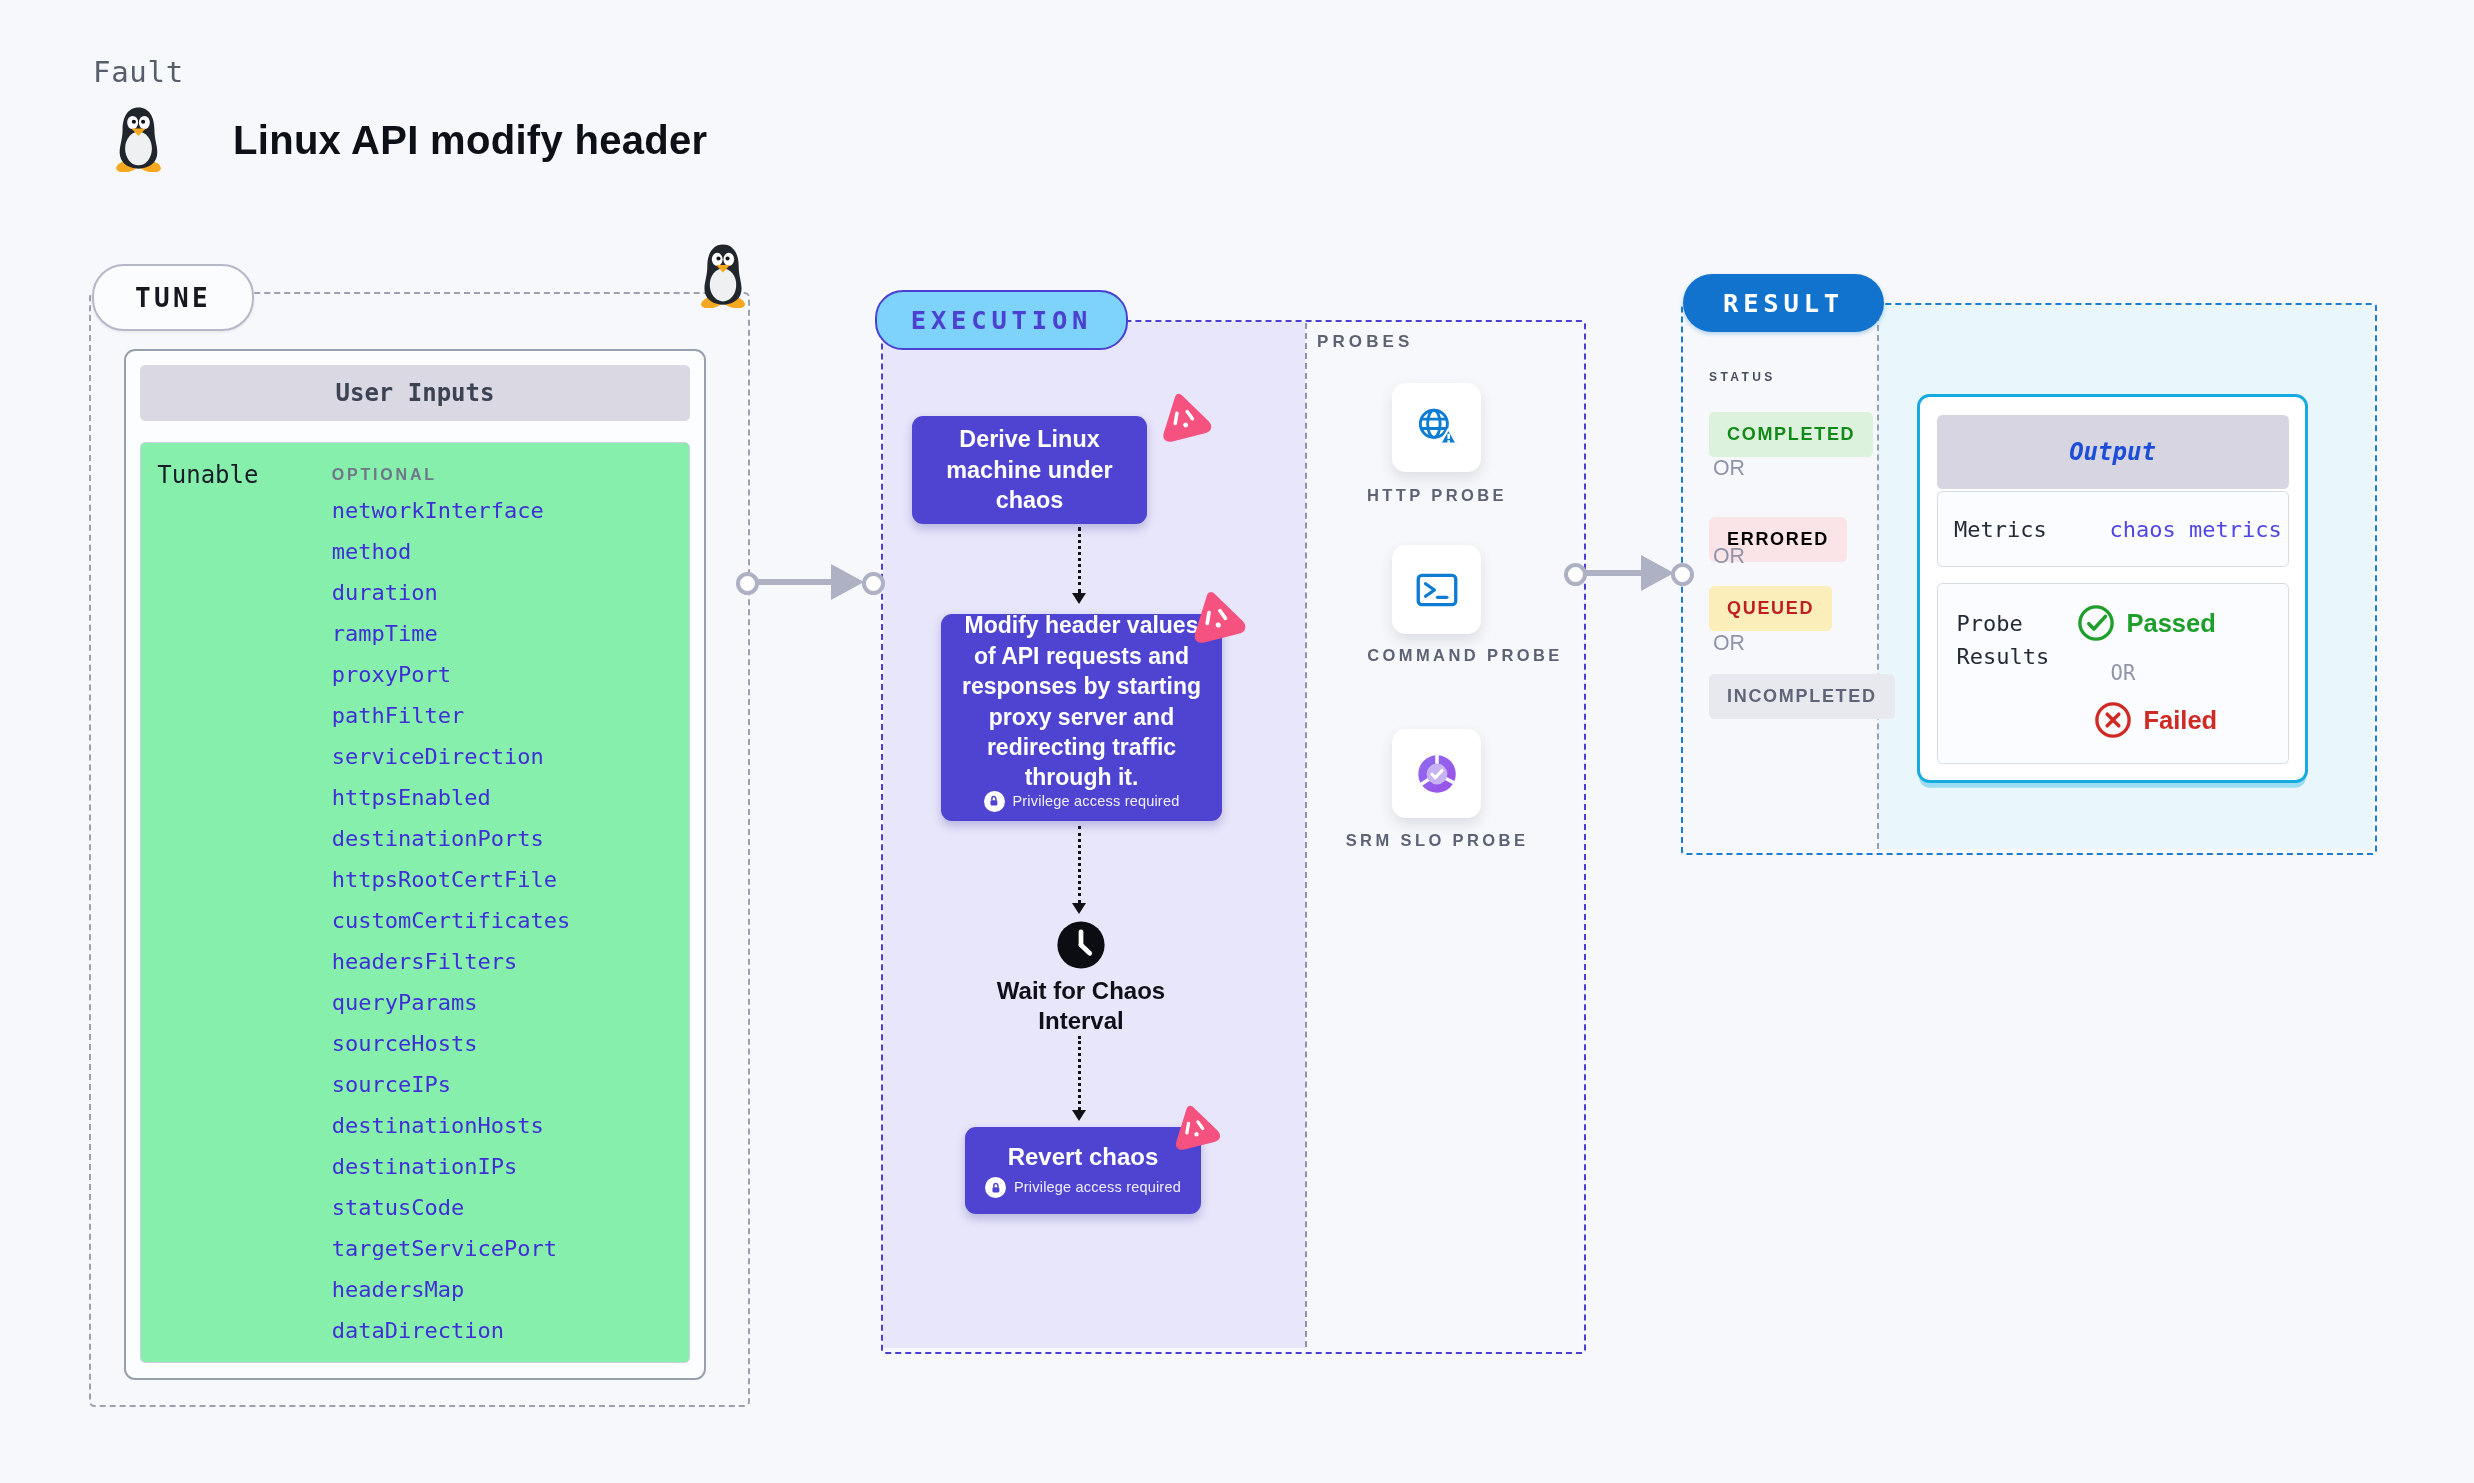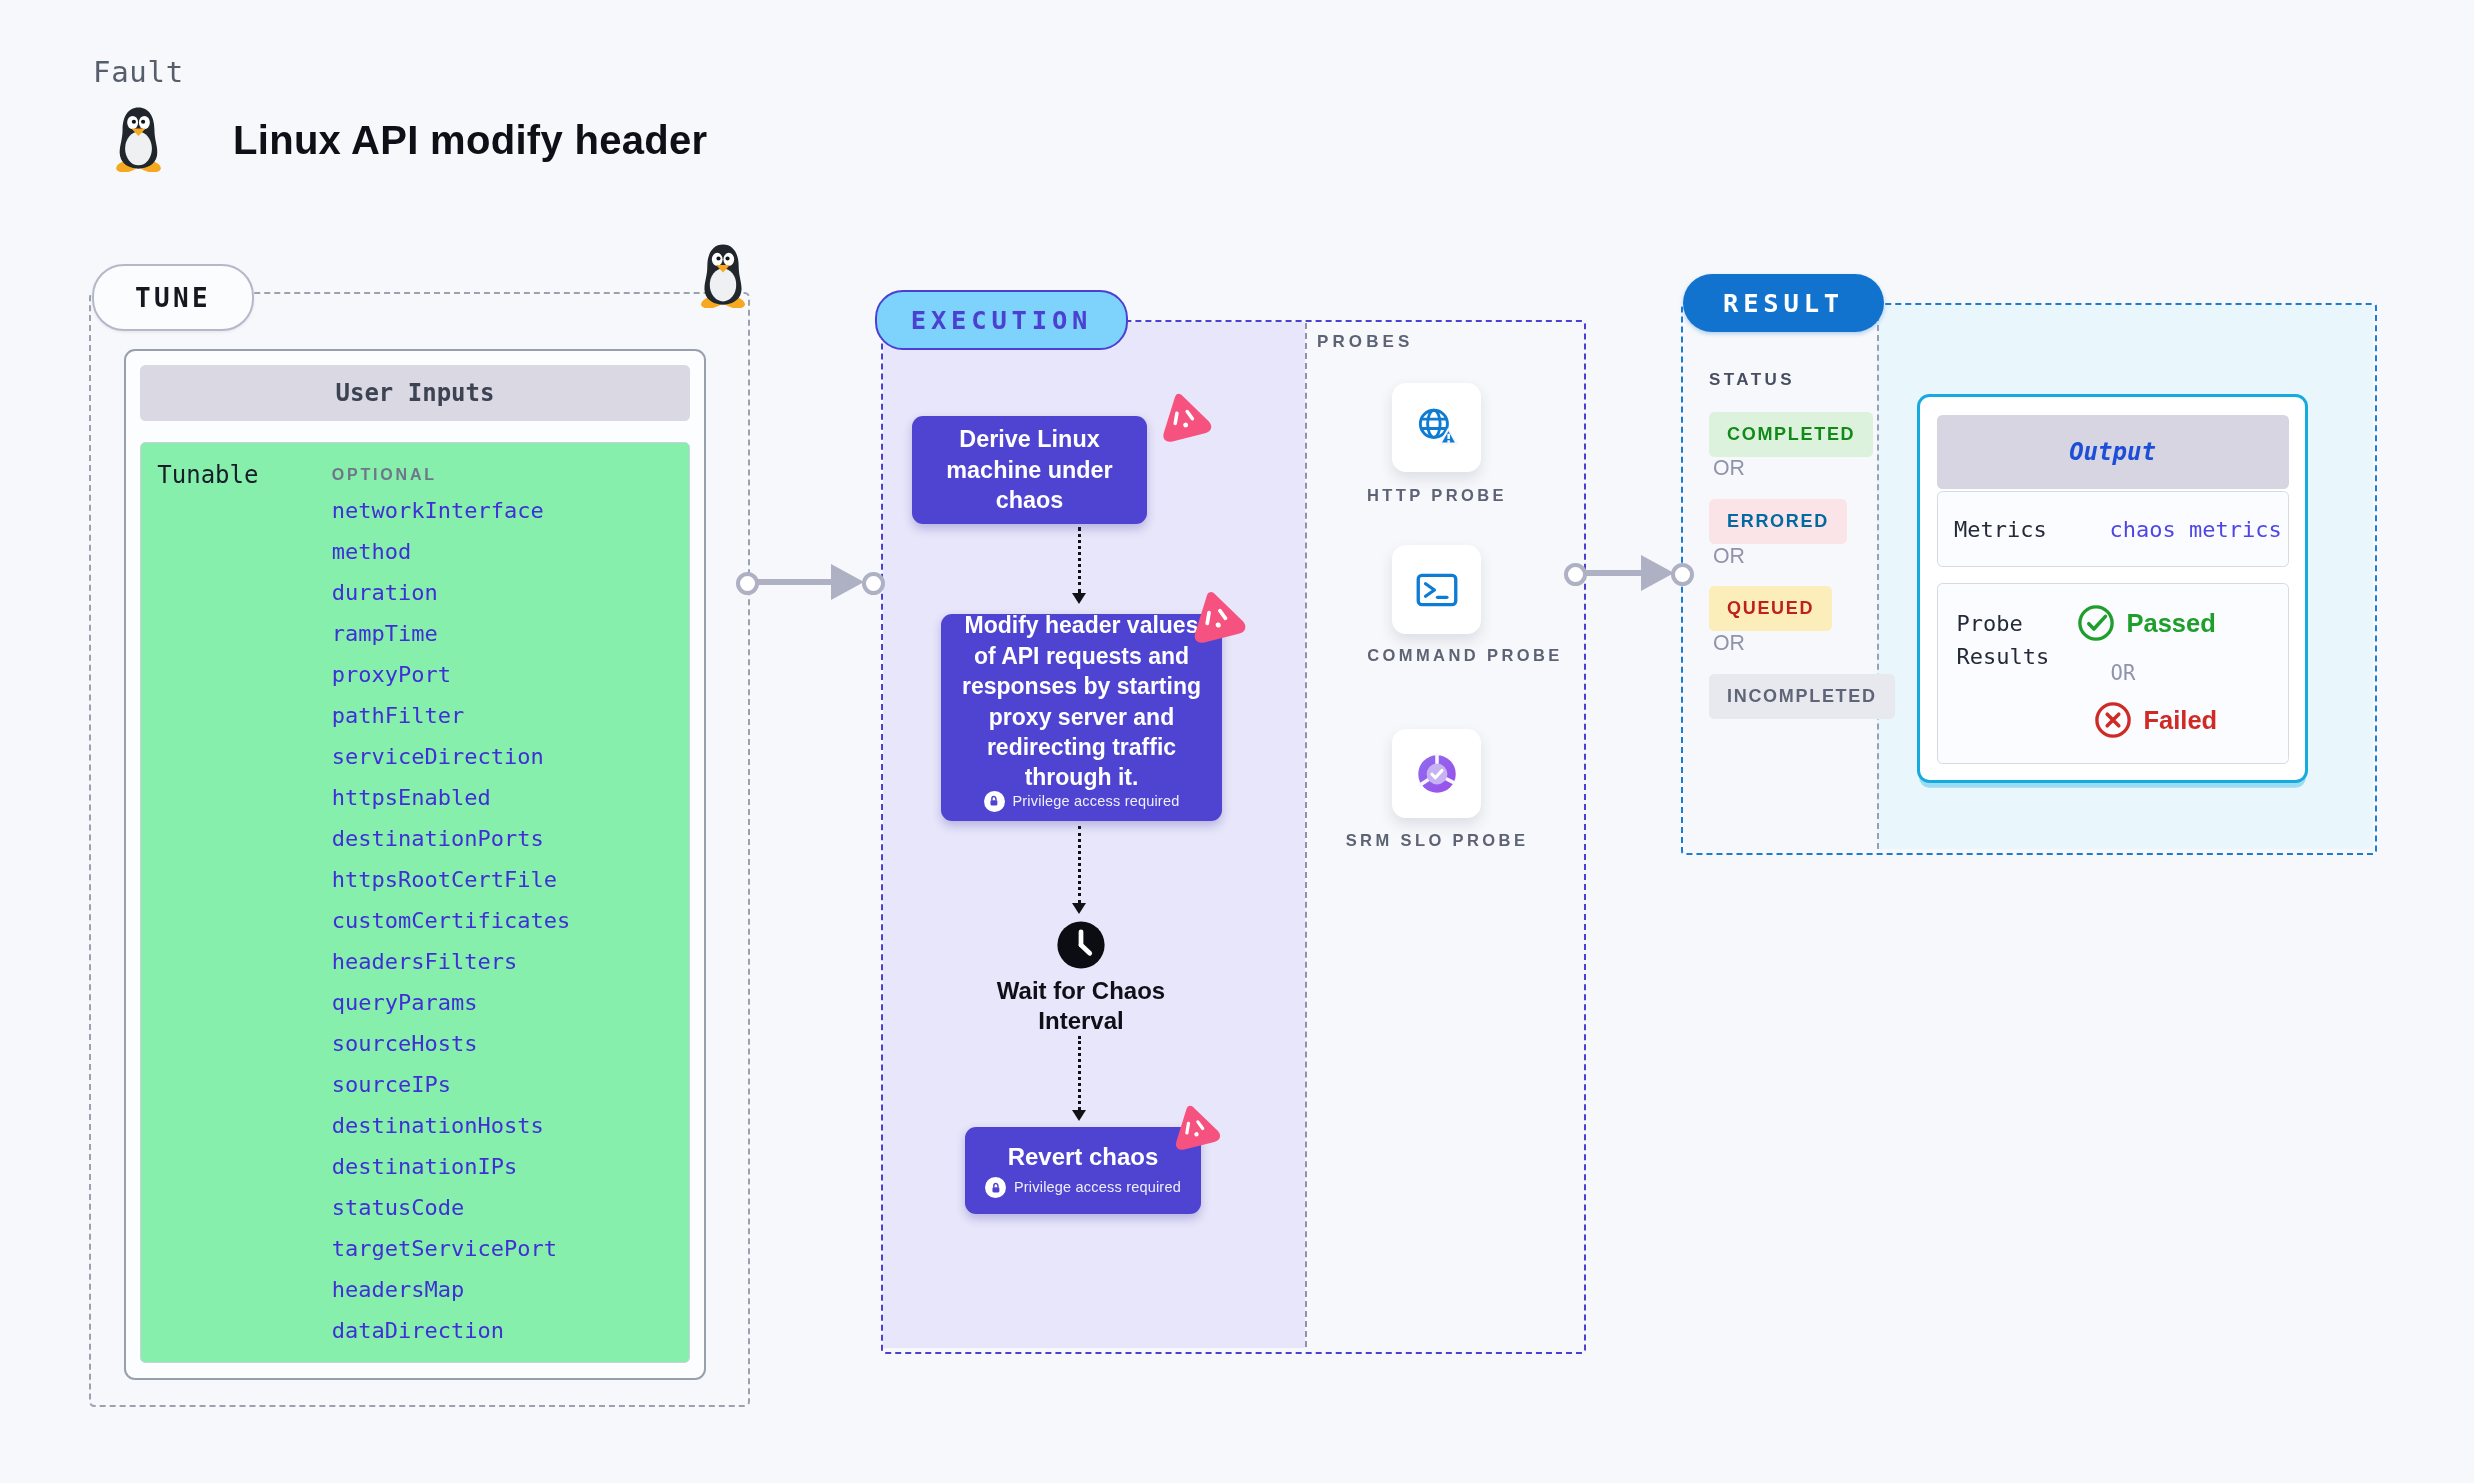--- a/index.html
+++ b/index.html
@@ -64,24 +64,24 @@
               box-shadow:0 6.9px 13.8px rgba(40,50,70,.12);display:flex;align-items:center;justify-content:center;}
   .probe-card svg{width:50px;height:50px;}
   .probe-label{left:1339px;width:196px;text-align:center;font-size:16.5px;font-weight:bold;letter-spacing:3.4px;color:#5d6375;line-height:1.5;}
 
   
   .result-cyan{left:1877px;top:305px;width:494px;height:544px;background:#e9f6fc;border-left:2.1px dashed #98a0b4;}
   .result-box{left:1681px;top:303px;width:692px;height:548px;border:2.1px dashed #1b7cd4;border-radius:4.1px;}
   .result-badge{left:1683px;top:274px;width:201px;height:58px;border-radius:29px;background:#1273cf;z-index:6;
                 display:flex;align-items:center;justify-content:center;font-size:25.5px;font-weight:bold;color:#ffffff;
                 letter-spacing:4.8px;box-shadow:0 2.1px 4.1px rgba(18,115,207,.3);}
-  .status-title{left:1709px;top:370px;font-size:17px;font-weight:bold;letter-spacing:3.4px;color:#474e61;}
+  .status-title{left:1709px;top:370px;font-size:12px;font-weight:bold;letter-spacing:3.4px;color:#474e61;}
   .sbadge{left:1709px;height:39px;line-height:39px;padding:3px 18px;border-radius:5.5px;font-size:18px;font-weight:bold;letter-spacing:1.7px;}
   .sb-completed{top:412px;background:#dcf2dd;color:#128a18;}
-  .sb-errored{top:499px;background:#fbe4e7;color:#0369a1;}
+  .sb-errored{top:517px;background:#fbe4e7;color:#000000;}
   .sb-queued{top:586px;background:#fbeebb;color:#bf1f1f;}
   .sb-incompleted{top:674px;background:#e8e8ef;color:#5f6578;}
   .or-label{left:1713px;font-size:21.3px;color:#9094ab;}
   .or-1{top:456px;}.or-2{top:544px;}.or-3{top:631px;}
 
   .output-card{left:1917px;top:394px;width:385px;height:383px;background:#ffffff;border:3.4px solid #16abe0;border-radius:12.4px;
                box-shadow:0 6.9px 0 -2.1px #9adcf2;}
   .output-header{position:absolute;left:16.5px;top:18px;right:16.5px;height:74px;background:#d6d5e1;border-radius:5.5px;
                  display:flex;align-items:center;justify-content:center;font-size:24px;font-weight:bold;color:#1d4ed8;font-style:italic;}
   .out-row{position:absolute;left:16.5px;right:16.5px;border:1.4px solid #d6dae3;border-radius:5.5px;background:#fbfcff;}

